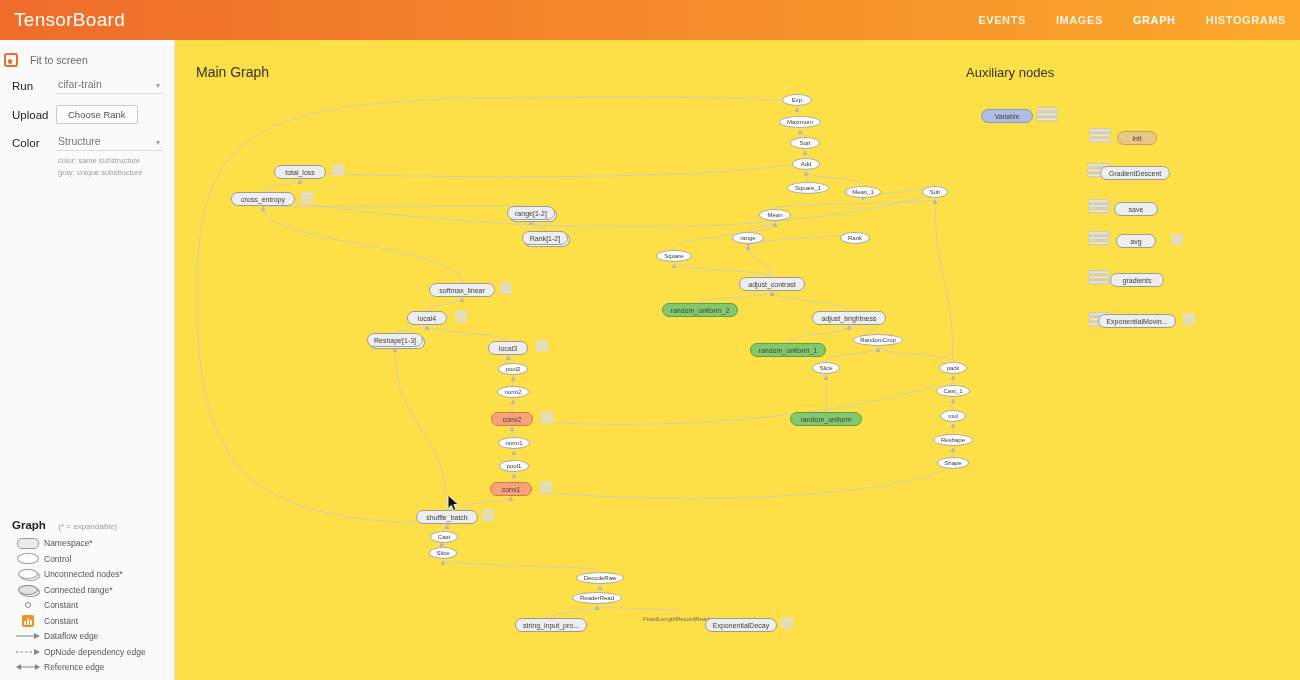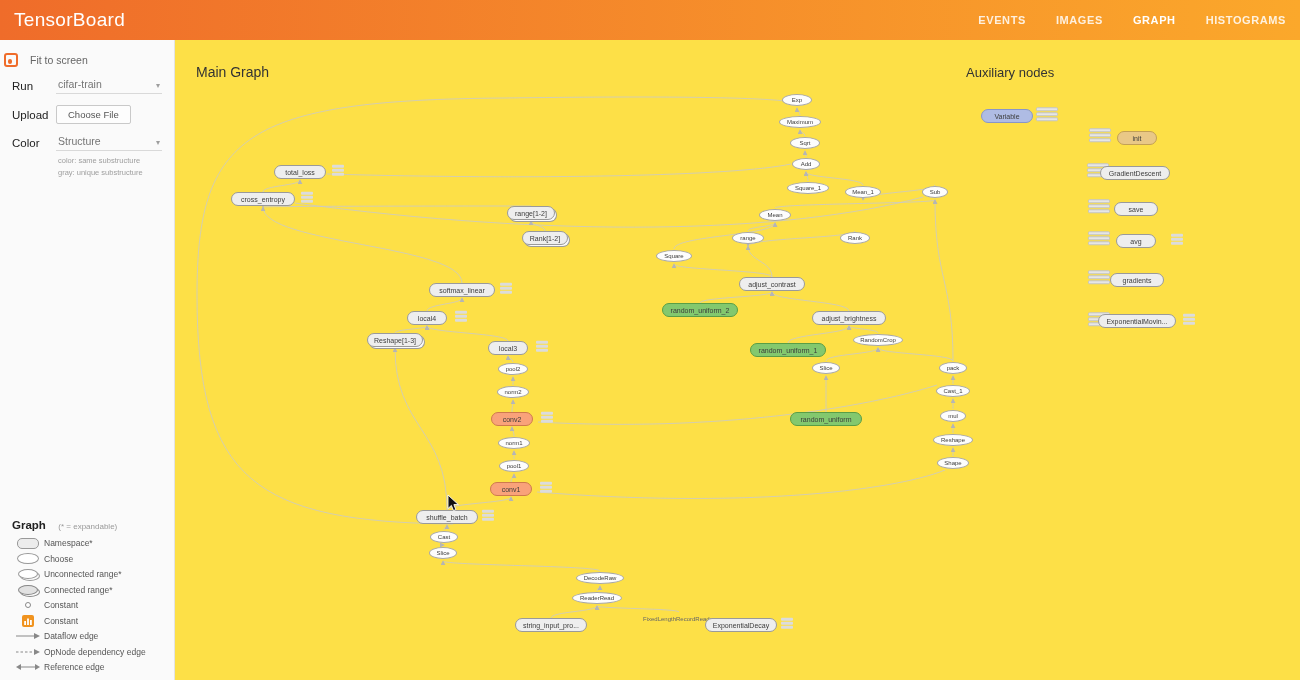--- a/index.html
+++ b/index.html
@@ -108,21 +108,21 @@
     <div class="ctl-row">
       <span class="ctl-label">Run</span>
       <div class="select">
         <span>cifar-train</span>
         <span class="caret">▾</span>
       </div>
     </div>
 
     <div class="ctl-row">
       <span class="ctl-label">Upload</span>
-      <button class="upload-btn">Choose File</button>
+      <button class="upload-btn">Choose Rank</button>
     </div>
 
     <div class="ctl-row">
       <span class="ctl-label">Color</span>
       <div class="select">
         <span>Structure</span>
         <span class="caret">▾</span>
       </div>
     </div>
 
@@ -139,27 +139,27 @@
       <div class="lrow">
         <span class="licon">
             <span class="ic-ns"></span>
           </span>
         <span class="llabel">Namespace*</span>
       </div>
       <div class="lrow">
         <span class="licon">
             <span class="ic-op"></span>
           </span>
-        <span class="llabel">Choose</span>
+        <span class="llabel">Control</span>
       </div>
       <div class="lrow">
         <span class="licon">
             <span class="ic-series-u"></span>
           </span>
-        <span class="llabel">Unconnected range*</span>
+        <span class="llabel">Unconnected nodes*</span>
       </div>
       <div class="lrow">
         <span class="licon">
             <span class="ic-series-c"></span>
           </span>
         <span class="llabel">Connected range*</span>
       </div>
       <div class="lrow">
         <span class="licon">
             <span class="ic-const"></span>

